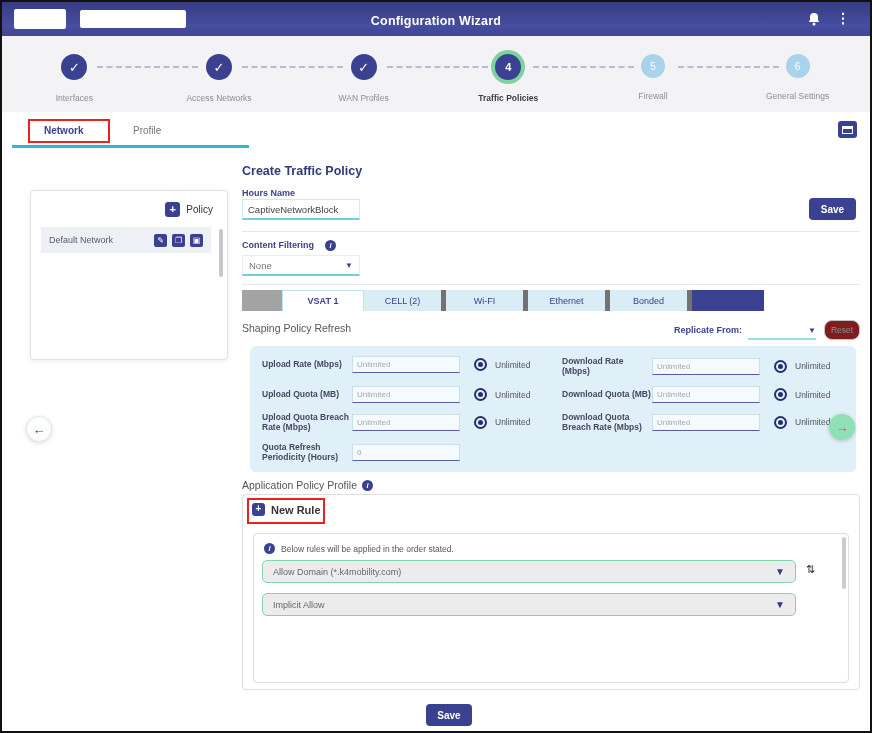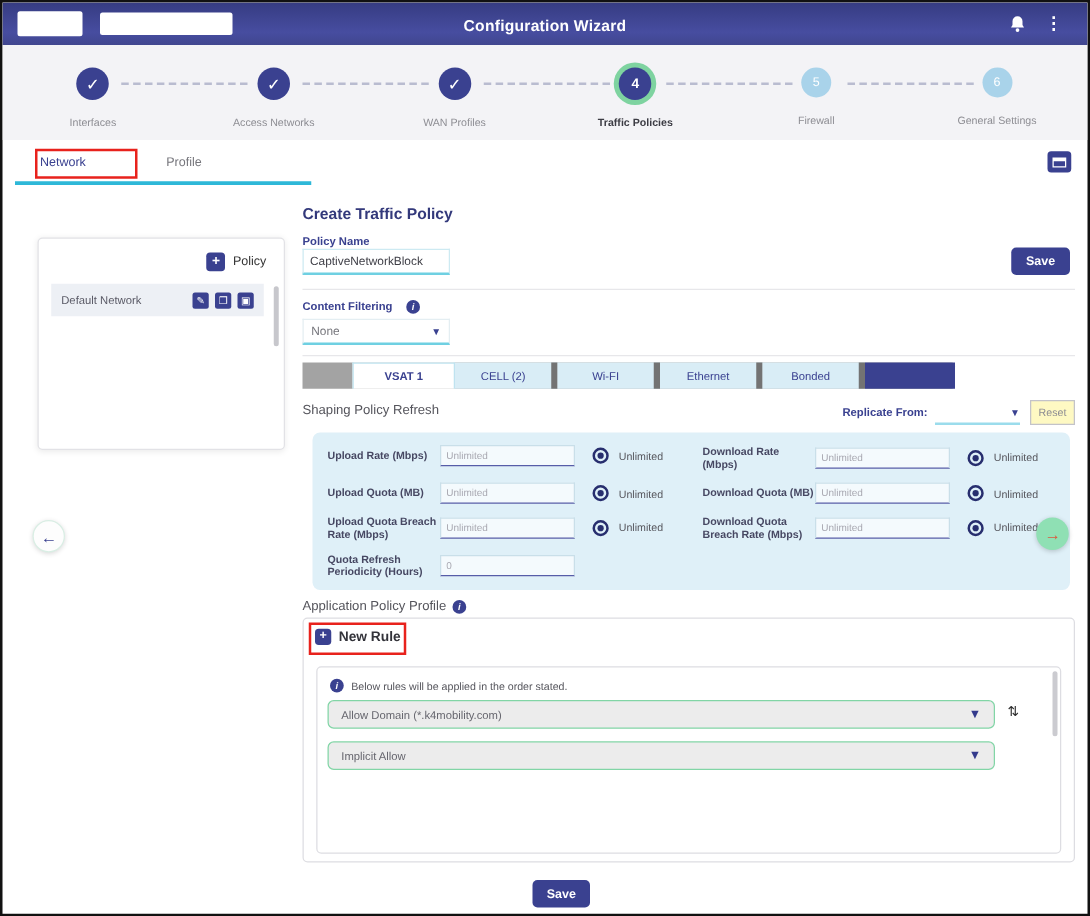--- a/index.html
+++ b/index.html
@@ -25,21 +25,21 @@
   .circle { width:26px; height:26px; border-radius:50%; display:flex; align-items:center; justify-content:center;
             color:#fff; font-size:13px; position:relative; z-index:2; }
   .circle.done { background:#3a4190; }
   .circle.active { background:#3a4190; font-size:11px; font-weight:bold; box-shadow:0 0 0 4px #7ed3a0; }
   .circle.todo { width:24px; height:24px; background:#a9d3ea; font-size:10px; }
   .step-label { margin-top:13px; font-size:8.5px; color:#8d8d93; }
   .step-label.active { color:#3c3c44; font-weight:bold; }
 
   
   .page-tab { position:absolute; font-size:10px; }
-  .tab-network { left:30px; top:123px; color:#3a4190; font-weight:normal; }
+  .tab-network { left:42px; top:123px; color:#3a4190; font-weight:bold; }
   .tab-device  { left:131px; top:123px; color:#76767c; }
   .tab-underline { position:absolute; left:10px; top:143px; width:237px; height:3px; background:#2eb8d8; }
   .anno { position:absolute; border:2px solid #e8221c; pointer-events:none; z-index:5; }
   .anno-network { left:26px; top:117px; width:82px; height:24px; }
   .panel-icon { position:absolute; left:836px; top:119px; width:19px; height:17px; background:#3a4190; border-radius:3px;
                 display:flex; align-items:center; justify-content:center; }
   .panel-icon .inner { width:11px; height:8px; border:1px solid #fff; border-top:3px solid #fff; }
 
   
   .left-card { position:absolute; left:28px; top:188px; width:198px; height:170px; background:#fff;
@@ -83,22 +83,22 @@
   .iface-tab { width:82px; height:21px; background:#d9edf6; border-right:5px solid #737373; display:flex;
                align-items:center; justify-content:center; font-size:9px; color:#3a4190; cursor:pointer; }
   .iface-tab.active { background:#fff; border:1px solid #bfe3f0; border-bottom:none; font-weight:bold; }
   .iface-fill { flex:1; background:#3a4190; }
 
   .shaping-title { position:absolute; left:240px; top:320px; font-size:10.5px; color:#55555c; }
   .replicate-label { position:absolute; left:664px; top:323px; width:76px; text-align:right; font-size:9px; color:#3a4190; font-weight:bold; }
   .replicate-select { position:absolute; left:746px; top:320px; width:68px; height:18px; border-bottom:2px solid #9bdcec;
                       display:flex; align-items:center; }
   .replicate-select .caret { margin-left:auto; color:#3a4190; font-size:8px; }
-  .reset-btn { position:absolute; left:822px; top:318px; width:36px; height:20px; background:#fef9c3; border:1px solid #c3c3c9;
-               border-radius:0; font-size:8.5px; color:#8d8d93; cursor:pointer; }
+  .reset-btn { position:absolute; left:822px; top:318px; width:36px; height:20px; background:#7f1d1d; border:1px solid #c3c3c9;
+               border-radius:8px; font-size:8.5px; color:#8d8d93; cursor:pointer; }
 
   .blue-panel { position:absolute; left:248px; top:344px; width:606px; height:126px; background:#dff0f8; border-radius:6px; }
   .sp-row { position:absolute; display:flex; align-items:center; }
   .sp-label { font-size:8.5px; color:#474863; font-weight:bold; width:90px; line-height:1.2; }
   .sp-input { width:108px; height:17px; background:rgba(255,255,255,.65); border:1px solid #c9dfe9;
               border-bottom:1.5px solid #565da8; font-size:8px; color:#3f3f47; padding:0 4px; outline:none; }
   .sp-input::placeholder { color:#a9a9b2; }
   .text-input::placeholder { color:#a9a9b2; }
   .radio { width:13px; height:13px; border:2px solid #272e6e; border-radius:50%; display:flex; align-items:center;
            justify-content:center; margin-left:14px; }
@@ -198,21 +198,21 @@
       <span class="mini-icon">✎</span>
       <span class="mini-icon">❐</span>
       <span class="mini-icon">▣</span>
     </div>
     <div class="card-scrollbar"></div>
   </div>
 
   <div class="back-btn">←</div>
 
   <div class="form-title">Create Traffic Policy</div>
-  <div class="field-label pn-label">Policy Name</div>
+  <div class="field-label pn-label">Hours Name</div>
   <input class="text-input" value="CaptiveNetworkBlock" style="">
   <button class="btn-navy save-top">Save</button>
   <div class="hr hr1"></div>
 
   <div class="cf-label-wrap">
     <span class="field-label">Content Filtering</span>
     <span class="info-dot">i</span>
   </div>
   <div class="select">
     <span>None</span>

